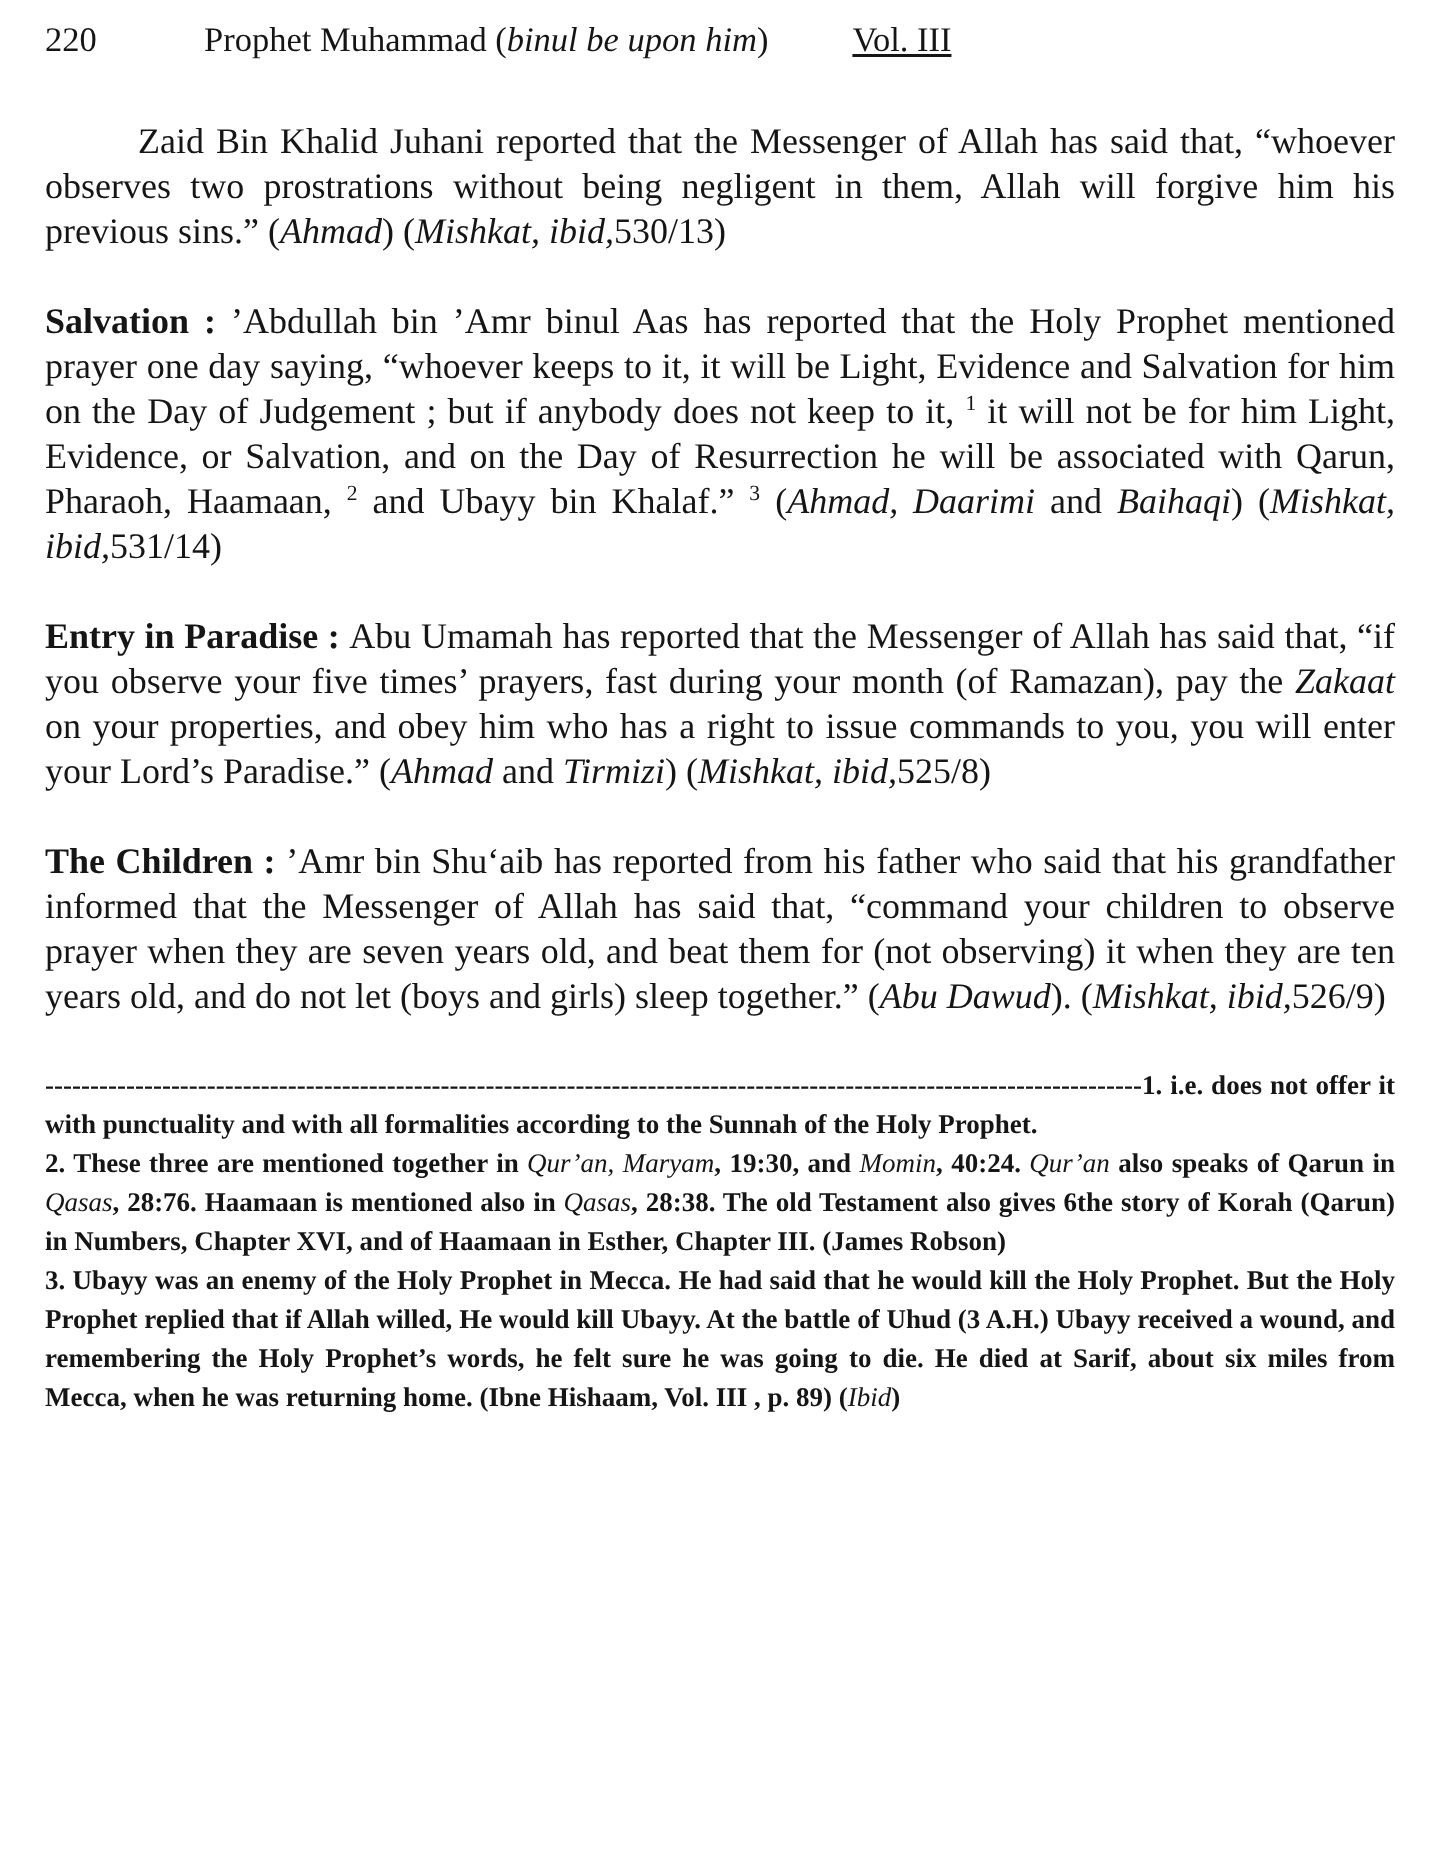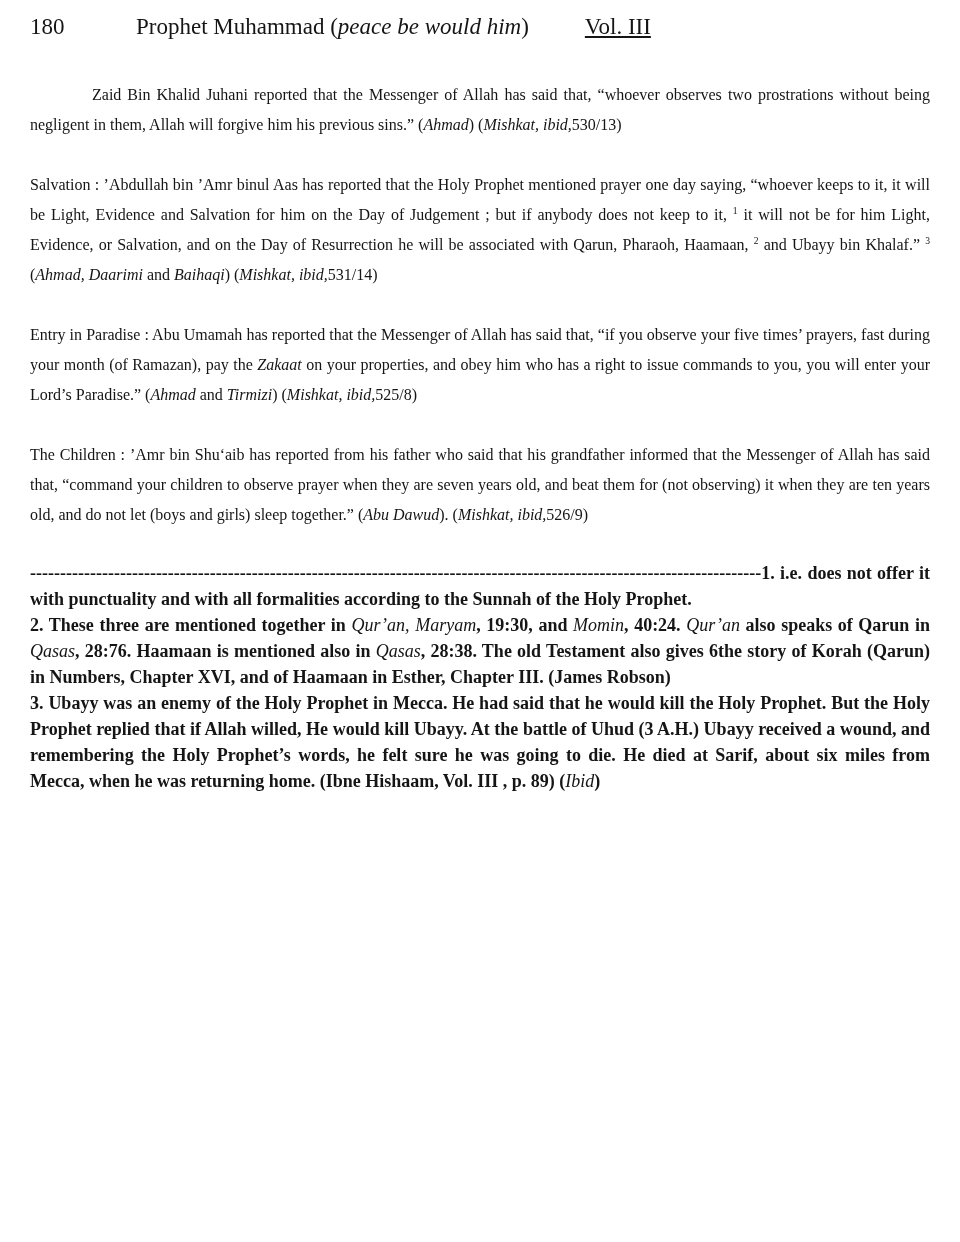--- a/index.html
+++ b/index.html
@@ -24,29 +24,29 @@
     margin-bottom: 40px;
   }
   .page-number {
     min-width: 106px;
   }
   .volume {
     margin-left: 56px;
     text-decoration: underline;
   }
   .para {
-    font-size: 16px;
+    font-size: 24px;
     line-height: 30px;
     text-align: justify;
     margin: 0 0 30px 0;
   }
   .para.indent {
     text-indent: 62px;
   }
-  .b { font-weight: normal; }
+  .b { font-weight: bold; }
   .i { font-style: italic; }
   sup {
     font-size: 0.6em;
     line-height: 0;
     vertical-align: super;
   }
   .footnotes {
     font-size: 18px;
     line-height: 26px;
     text-align: justify;
@@ -60,22 +60,22 @@
   .footnote {
     margin: 0;
   }
 </style>
 </head>
 <body>
 
 <div class="page">
 
   <div class="header">
-    <span class="page-number">180</span>
-    <span class="title"><span>Prophet Muhammad (</span><span class="i">peace be would him</span><span>)</span></span>
+    <span class="page-number">220</span>
+    <span class="title"><span>Prophet Muhammad (</span><span class="i">binul be upon him</span><span>)</span></span>
     <span class="volume">Vol. III</span>
   </div>
 
   <p class="para indent"><span>Zaid Bin Khalid Juhani reported that the Messenger of Allah has said that, “whoever observes two prostrations without being negligent in them, Allah will forgive him his previous sins.” (</span><span class="i">Ahmad</span><span>) (</span><span class="i">Mishkat, ibid,</span><span>530/13)</span></p>
 
   <p class="para"><span class="b">Salvation : </span><span>’Abdullah bin ’Amr binul Aas has reported that the Holy Prophet mentioned prayer one day saying, “whoever keeps to it, it will be Light, Evidence and Salvation for him on the Day of Judgement ; but if anybody does not keep to it, </span><sup>1</sup><span> it will not be for him Light, Evidence, or Salvation, and on the Day of Resurrection he will be associated with Qarun, Pharaoh, Haamaan, </span><sup>2</sup><span> and Ubayy bin Khalaf.” </span><sup>3</sup><span> (</span><span class="i">Ahmad, Daarimi</span><span> and </span><span class="i">Baihaqi</span><span>) (</span><span class="i">Mishkat, ibid,</span><span>531/14)</span></p>
 
   <p class="para"><span class="b">Entry in Paradise : </span><span>Abu Umamah has reported that the Messenger of Allah has said that, “if you observe your five times’ prayers, fast during your month (of Ramazan), pay the </span><span class="i">Zakaat</span><span>  on your properties, and obey him who has a right to issue commands to you, you will enter your Lord’s Paradise.” (</span><span class="i">Ahmad</span><span> and </span><span class="i">Tirmizi</span><span>) (</span><span class="i">Mishkat, ibid,</span><span>525/8)</span></p>
 
   <p class="para"><span class="b">The Children : </span><span>’Amr bin Shu‘aib has reported from his father who said that his grandfather informed that the Messenger of Allah has said that, “command your children to observe prayer when they are seven years old, and beat them for (not observing) it when they are ten years old, and do not let (boys and girls) sleep together.” (</span><span class="i">Abu Dawud</span><span>). (</span><span class="i">Mishkat, ibid,</span><span>526/9)</span></p>

